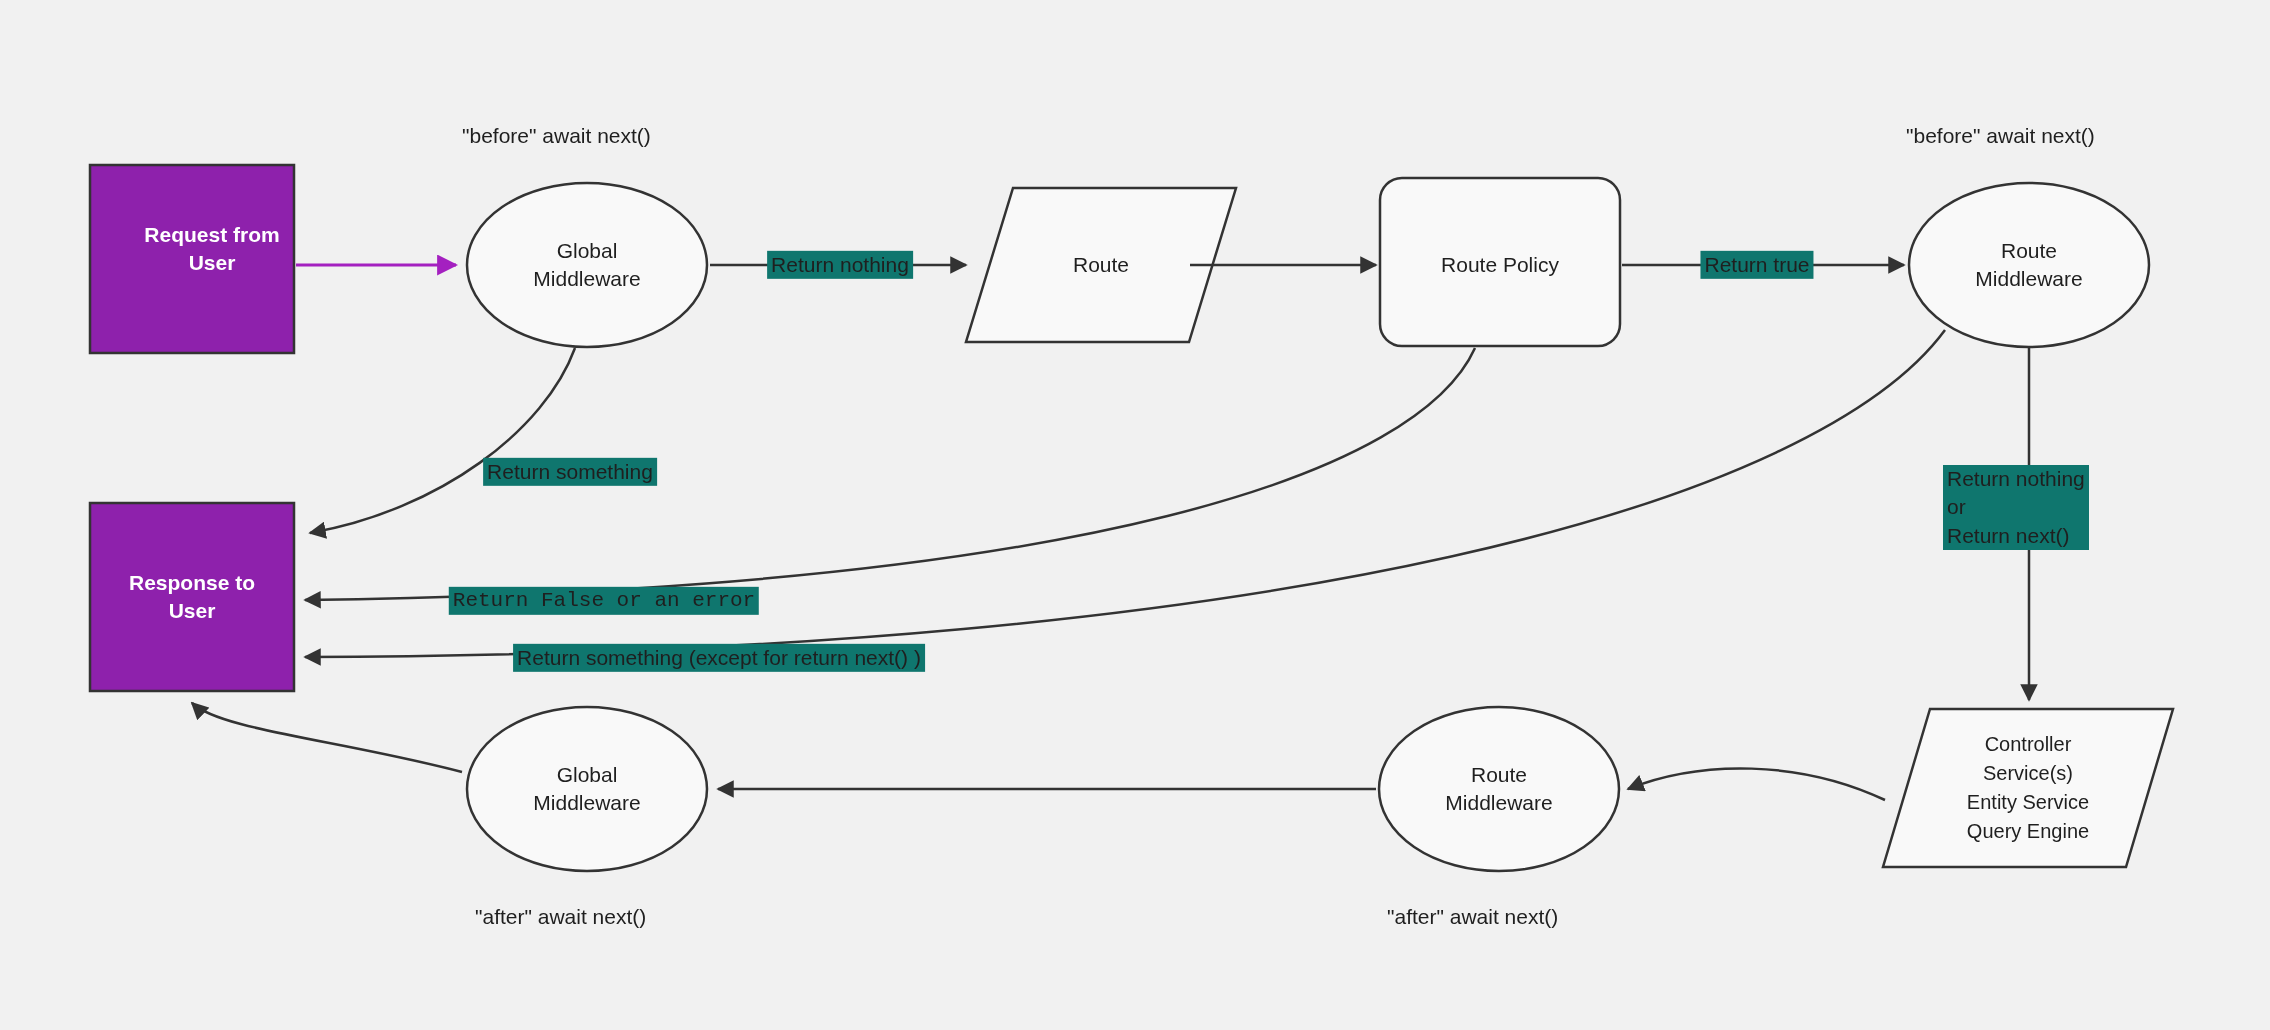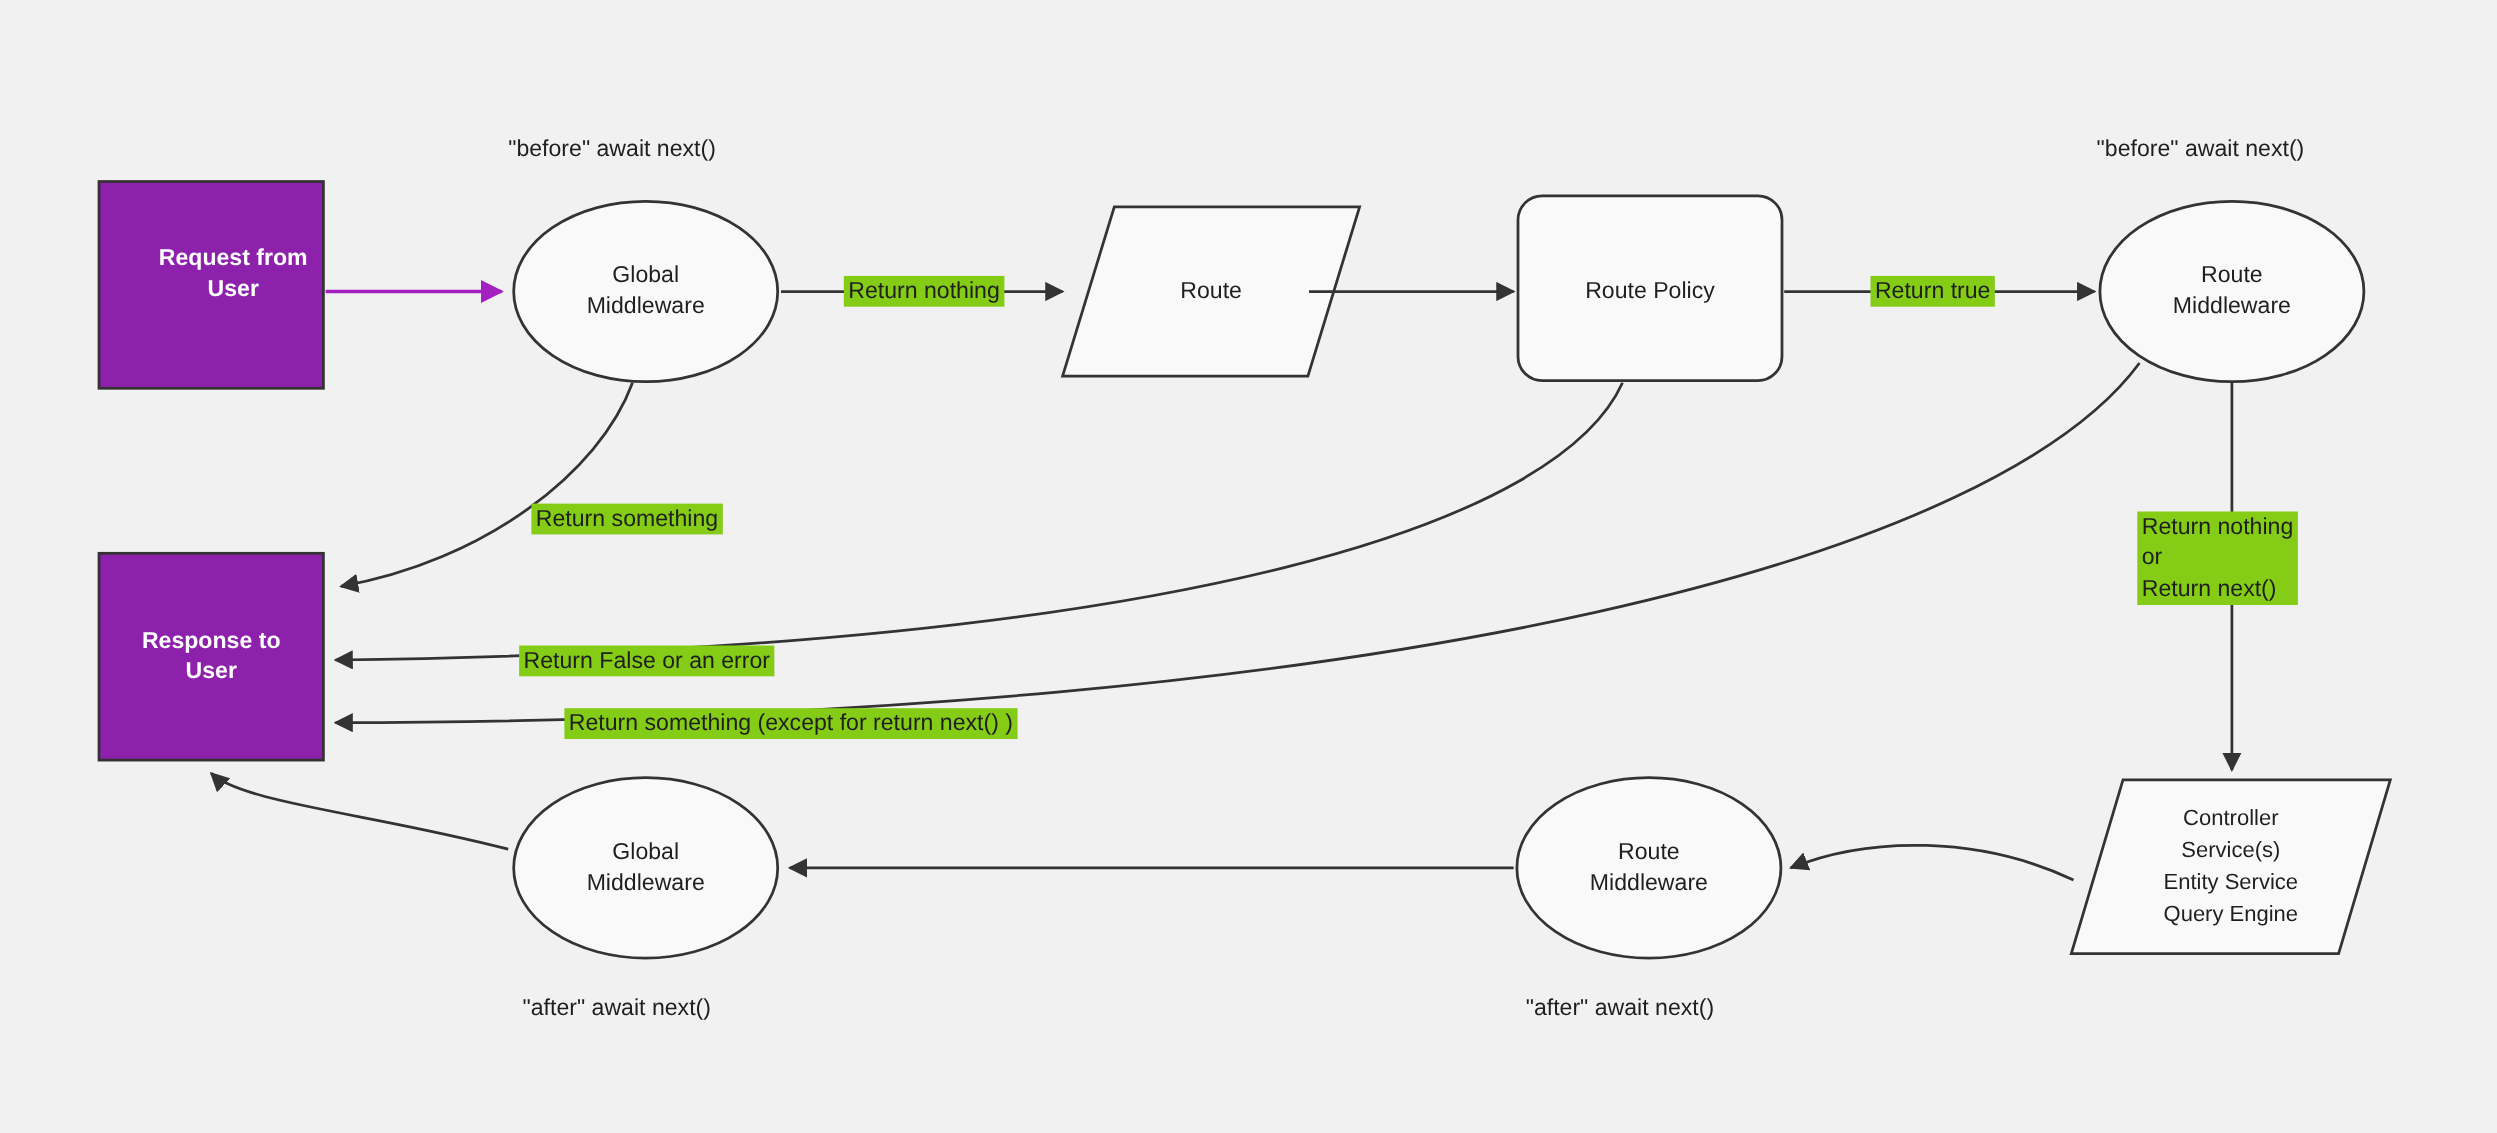--- a/index.html
+++ b/index.html
@@ -28,21 +28,21 @@
     color: #1f1f1f;
     white-space: pre;
     line-height: 1.35;
   }
   .node-label {
     font-size: 21px;
     text-align: center;
   }
   .edge-label {
     font-size: 21px;
-    background: #84cc16;
+    background: #0f766e;
     padding: 0 4px;
   }
   .phase-label {
     font-size: 21px;
   }
   .box-label {
     font-size: 21px;
     font-weight: bold;
     color: #ffffff;
     text-align: center;
@@ -146,21 +146,21 @@
   <div class="phase-label" style="left:475px; top:903px;">"after" await next()</div>
 
   <div class="phase-label" style="left:1387px; top:903px;">"after" await next()</div>
 
   <div class="edge-label ctr" style="left:840px; top:265px;">Return nothing</div>
 
   <div class="edge-label ctr" style="left:1757px; top:265px;">Return true</div>
 
   <div class="edge-label ctr" style="left:570px; top:448px;margin-top:24px;">Return something</div>
 
-  <div class="edge-label ctr" style="left:588px; top:601px;">Return False or an error</div>
+  <div class="edge-label ctr" style="left:604px; top:601px;font-family:Liberation Mono, monospace;">Return False or an error</div>
 
   <div class="edge-label ctr" style="left:719px; top:658px;">Return something (except for return next() )</div>
 
   <div class="edge-label" style="left:1943px; top:465px;">Return nothing
 or
 Return next()</div>
 
 </div>
 
 </body></html>

